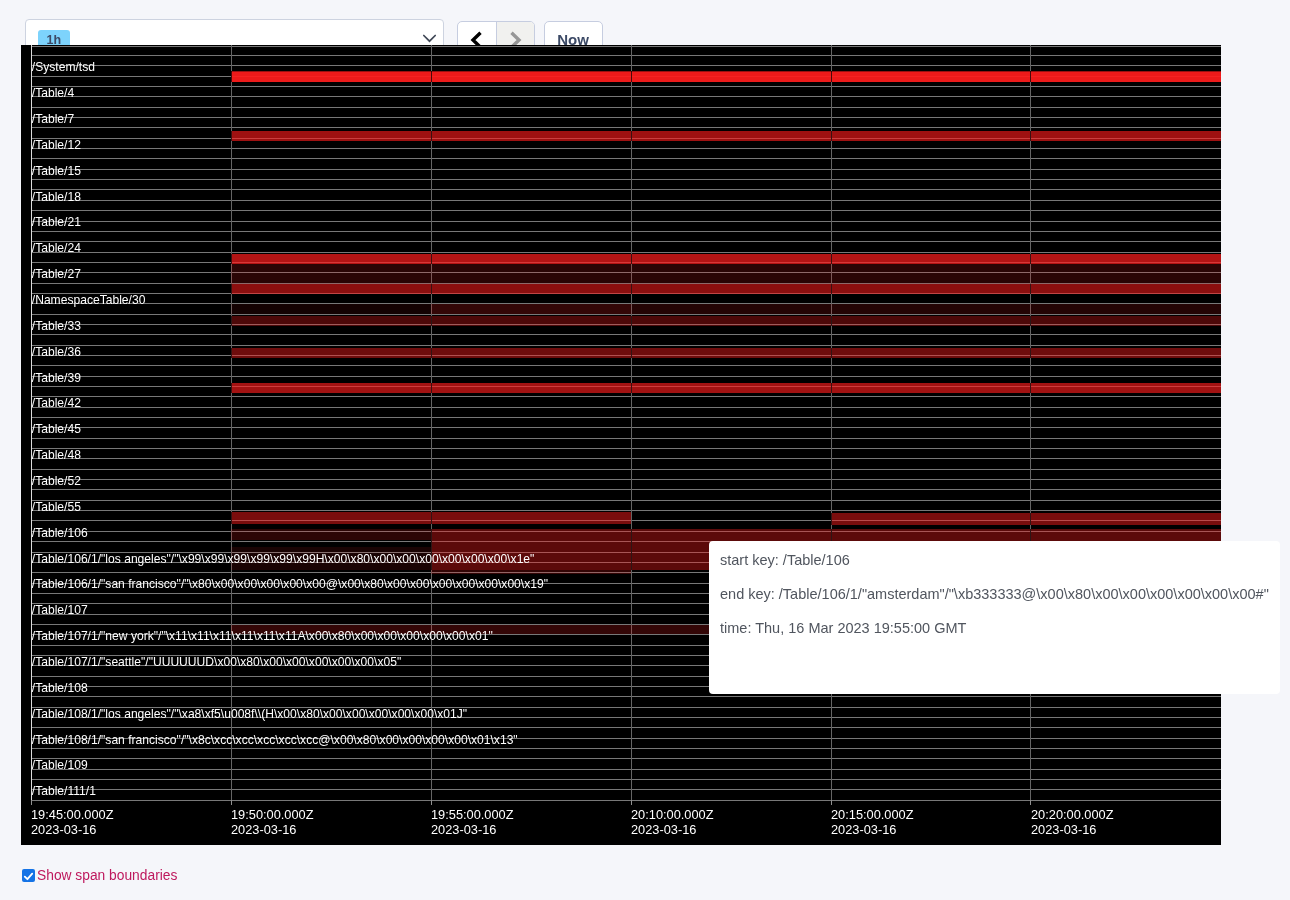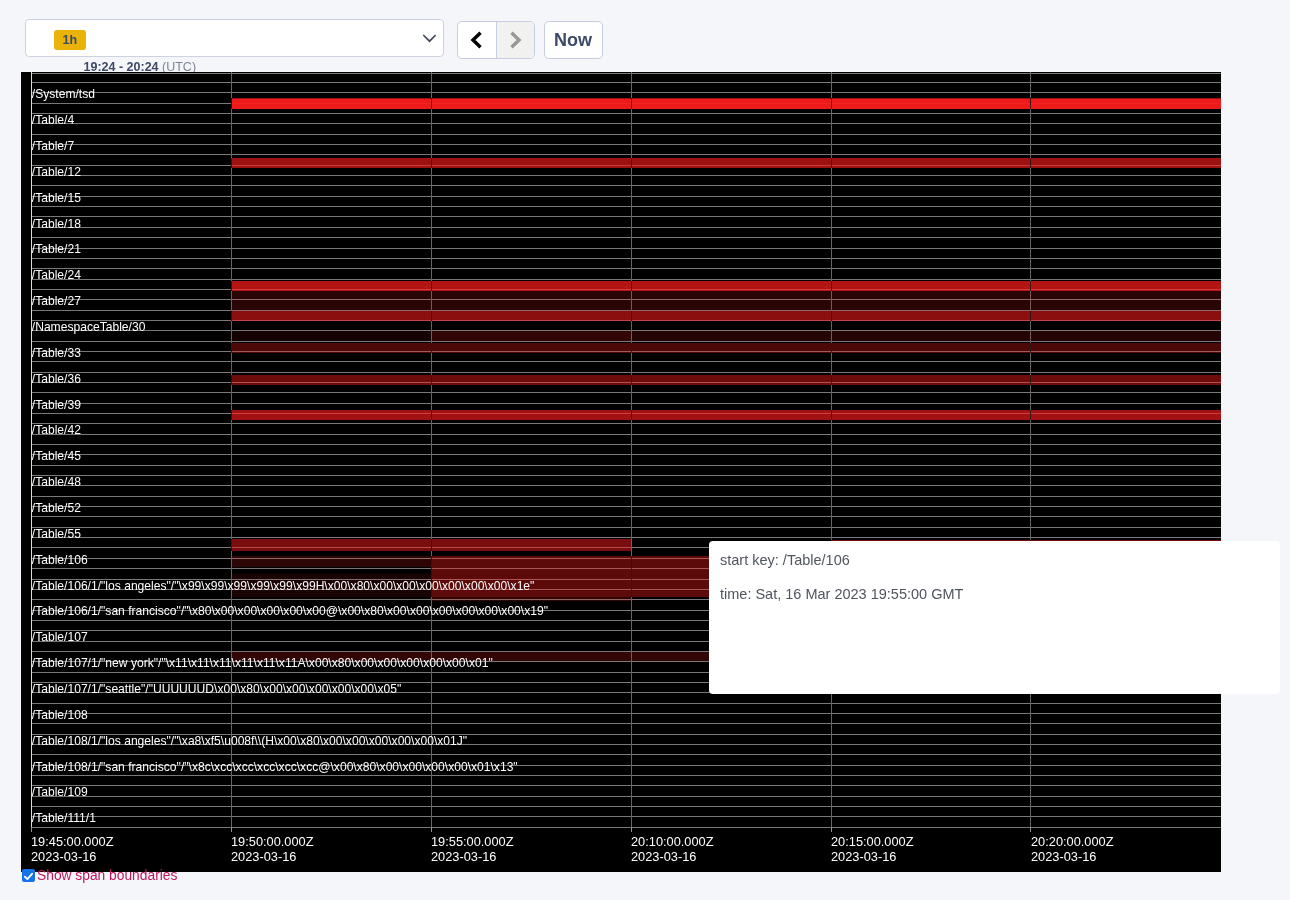--- a/index.html
+++ b/index.html
@@ -1,24 +1,24 @@
 <!DOCTYPE html>
 <html><head><meta charset="utf-8"><title>Key Visualizer</title>
 <style>
   html,body { margin:0; padding:0; }
   body { width:1290px; height:900px; background:#f5f6fa; font-family:"Liberation Sans", sans-serif; position:relative; overflow:hidden; }
   .abs { position:absolute; }
   .selbox { left:24.5px; top:18.5px; width:417px; height:36px; background:#fff; border:1px solid #cdd3e0; border-radius:4px; }
-  .badge { left:28px; top:10px; width:32.5px; height:20.5px; background:#eab308; border-radius:3px; color:#3c4a66; font-size:12.5px; font-weight:bold; text-align:center; line-height:20px; }
+  .badge { left:12px; top:10px; width:32.5px; height:20.5px; background:#7dd3fc; border-radius:3px; color:#3c4a66; font-size:12.5px; font-weight:bold; text-align:center; line-height:20px; }
   .seltext { left:58px; top:12px; line-height:14px; font-size:12.5px; font-weight:bold; color:#3c4a66; white-space:nowrap;margin-top:28px; }
   .seltext .utc { font-weight:normal; color:#7f8795; }
   .btngroup { left:456.5px; top:20.5px; width:76px; height:36px; border:1px solid #c6cde0; border-radius:5px; background:#fff; overflow:hidden; }
   .bg-right { position:absolute; left:38px; top:0; width:38px; height:36px; background:#f1f1ef; border-left:1px solid #c6cde0; }
-  .nowbtn { left:543.5px; top:20.5px; width:57px; height:36px; background:#fff; border:1px solid #c6cde0; border-radius:5px; color:#3c4a66; font-size:18px; font-weight:bold; text-align:center; line-height:36px; }
-  .heat { left:21px; top:72px; width:1200px; height:800px; background:#000; }
+  .nowbtn { left:543.5px; top:20.5px; width:57px; height:36px; background:#fff; border:1px solid #c6cde0; border-radius:5px; color:#3c4a66; font-size:15px; font-weight:bold; text-align:center; line-height:36px; }
+  .heat { left:21px; top:45px; width:1200px; height:800px; background:#000; }
   .tooltip { left:709px; top:540.5px; width:549px; height:143px; background:#fff; border-radius:4px; padding:2.5px 11px 8px; color:#50555e; font-size:14.5px; }
   .tooltip div { margin:0; line-height:34px; height:34px; white-space:nowrap; }
   .cbrow { left:21.5px; top:868.5px; height:14px; }
   .cbox { position:absolute; left:0; top:0; width:13px; height:13px; background:#1473e6; border-radius:2px; }
   .cblabel { position:absolute; left:15.5px; top:-1px; font-size:13.8px; color:#be185d; white-space:nowrap; }
 </style></head>
 <body>
   <div class="abs selbox">
     <div class="abs badge">1h</div>
     <div class="abs seltext">19:24 - 20:24 <span class="utc">(UTC)</span></div>
@@ -148,20 +148,21 @@
         <text x="610" y="789" font-size="12.8" fill="#fff">2023-03-16</text>
         <text x="810" y="773.5" font-size="12.8" fill="#fff">20:15:00.000Z</text>
         <text x="810" y="789" font-size="12.8" fill="#fff">2023-03-16</text>
         <text x="1010" y="773.5" font-size="12.8" fill="#fff">20:20:00.000Z</text>
         <text x="1010" y="789" font-size="12.8" fill="#fff">2023-03-16</text>
       </g>
     </svg>
   </div>
   <div class="abs tooltip">
     <div>start key: /Table/106</div>
-    <div>time: Sat, 16 Mar 2023 19:55:00 GMT</div>
+    <div>end key: /Table/106/1/"amsterdam"/"\xb333333@\x00\x80\x00\x00\x00\x00\x00\x00#"</div>
+    <div>time: Thu, 16 Mar 2023 19:55:00 GMT</div>
   </div>
   <div class="abs cbrow">
     <div class="cbox"><svg width="13" height="13" viewBox="0 0 13 13">
         <path d="M2.8 6.6l2.6 2.6 4.8-5.6" stroke="#fff" stroke-width="1.8" fill="none" stroke-linecap="round" stroke-linejoin="round"></path>
       </svg></div>
     <div class="cblabel">Show span boundaries</div>
   </div>
 
 </body></html>

